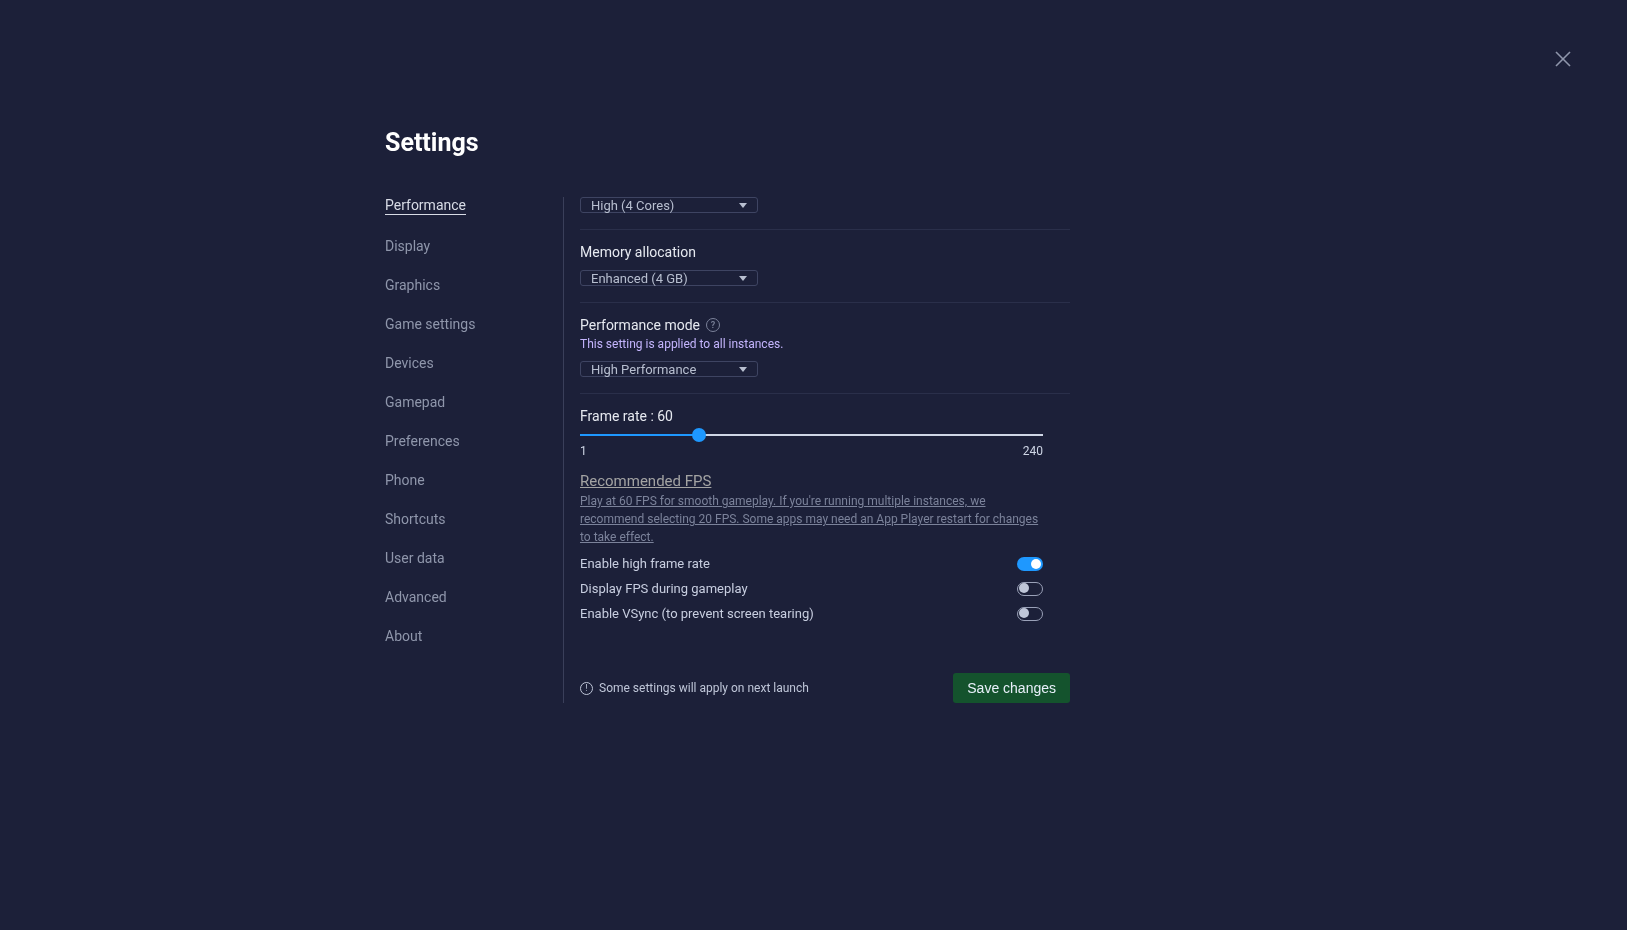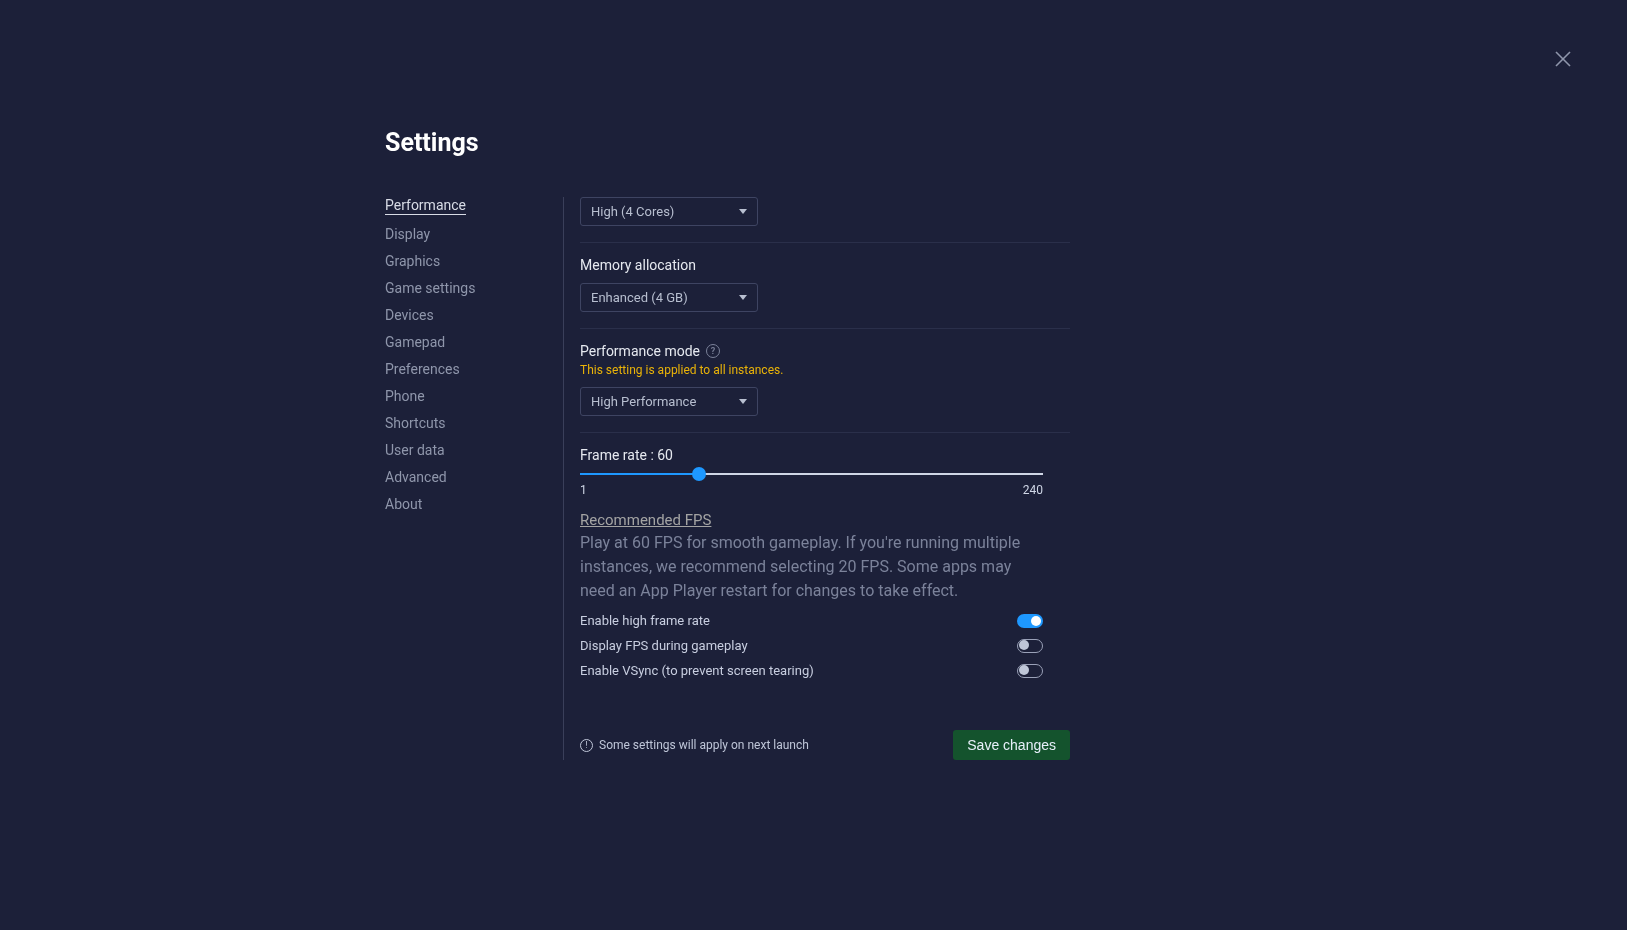--- a/index.html
+++ b/index.html
@@ -32,21 +32,21 @@
       color: #ffffff;
       font-size: 25px;
       font-weight: 700;
       margin-bottom: 40px;
     }
     .layout { display: flex; }
     .sidebar {
       width: 180px;
       display: flex;
       flex-direction: column;
-      gap: 11px;
+      gap: 23px;
     }
     .sidebar-item {
       color: #8f96ab;
       font-size: 14px;
       cursor: pointer;
       width: fit-content;
     }
     .sidebar-item.active {
       color: #d8dce6;
       border-bottom: 1px solid #d8dce6;
@@ -61,28 +61,28 @@
     .section:last-of-type { border-bottom: none; }
     .section-label {
       color: #e6e9f0;
       font-size: 14px;
       margin-bottom: 10px;
       display: flex;
       align-items: center;
       gap: 6px;
     }
     .section-sublabel {
-      color: #eab308;
+      color: #c4b5fd;
       font-size: 12px;
       margin-top: -6px;
       margin-bottom: 10px;
     }
     .select {
       width: 178px;
-      height: 29px;
+      height: 16px;
       background: transparent;
       border: 1px solid #3e4462;
       border-radius: 3px;
       display: flex;
       align-items: center;
       justify-content: space-between;
       padding: 0 10px;
       color: #b8bfd0;
       font-size: 13px;
       cursor: pointer;
@@ -128,21 +128,21 @@
     }
     .slider-minmax {
       display: flex;
       justify-content: space-between;
       width: 463px;
       color: #cfd6e6;
       font-size: 12px;
       margin-top: 8px;
     }
     .rec-title { color: #a3a3a3; font-size: 15px; margin-top: 14px; text-decoration: underline; }
-    .rec-body  { color: #7b829a; font-size: 16px; margin-top: 2px; line-height: 1.5; width: 463px; }
+    .rec-body  { color: #7b829a; font-size: 12px; margin-top: 2px; line-height: 1.5; width: 463px; text-decoration: underline; }
     .toggle-row {
       display: flex;
       justify-content: space-between;
       align-items: center;
       width: 463px;
       margin-top: 10px;
     }
     .toggle-row span { color: #c8cee0; font-size: 13px; }
     .toggle {
       width: 26px; height: 14px;

